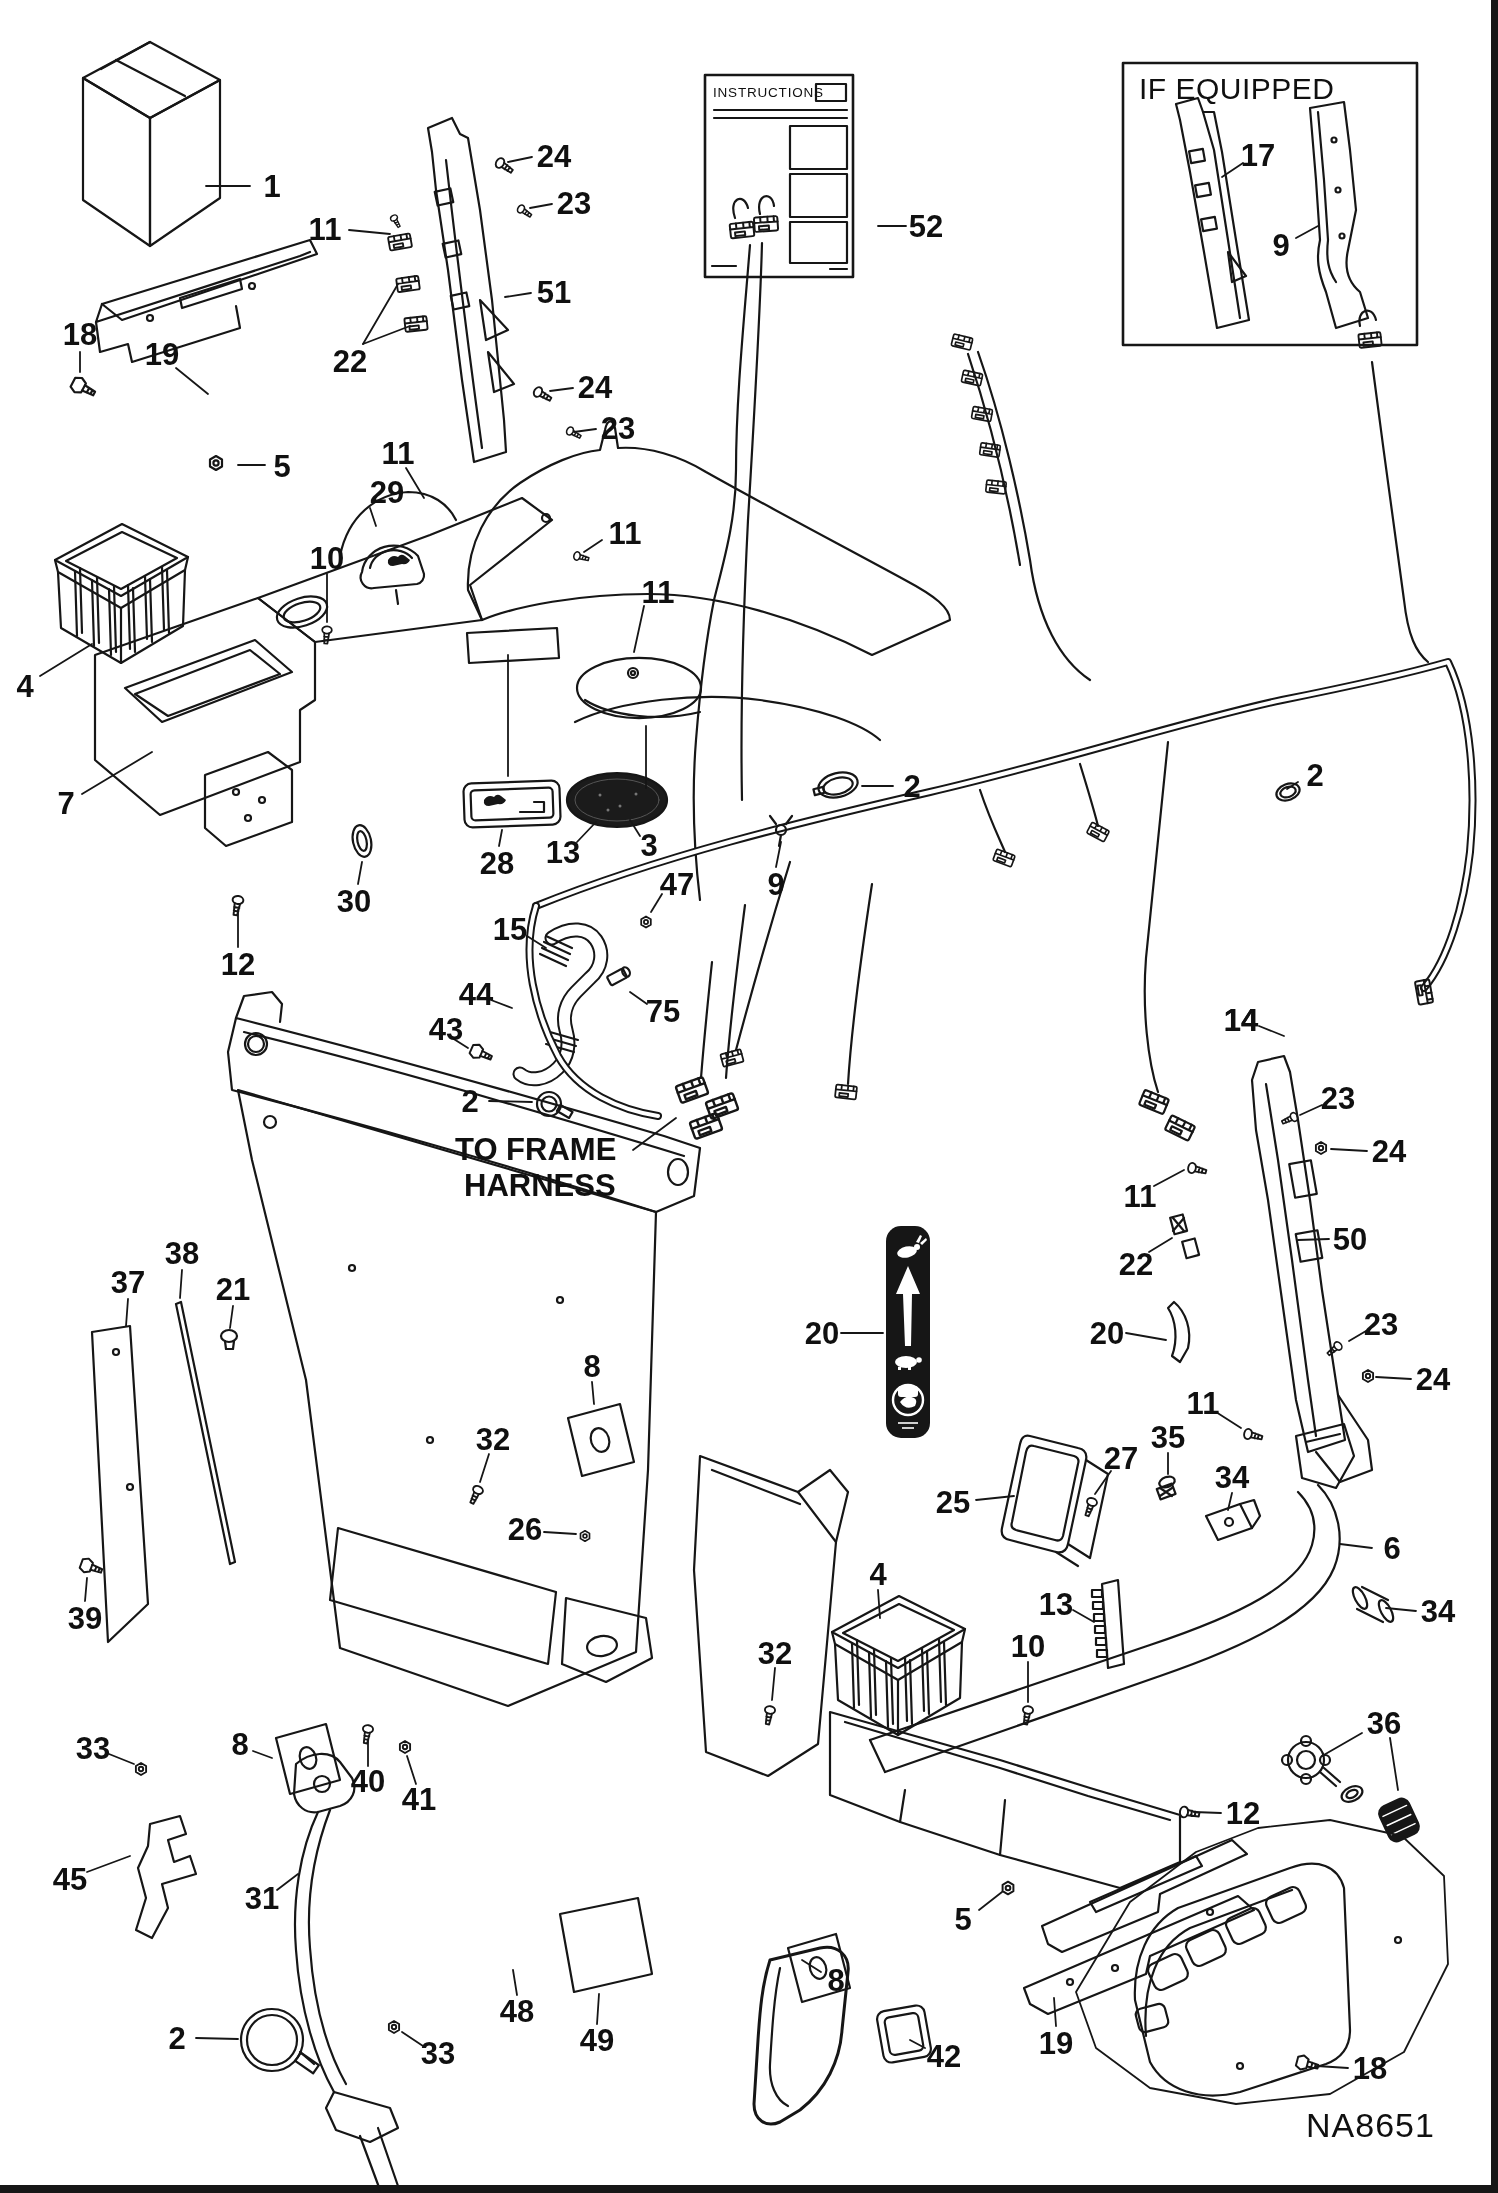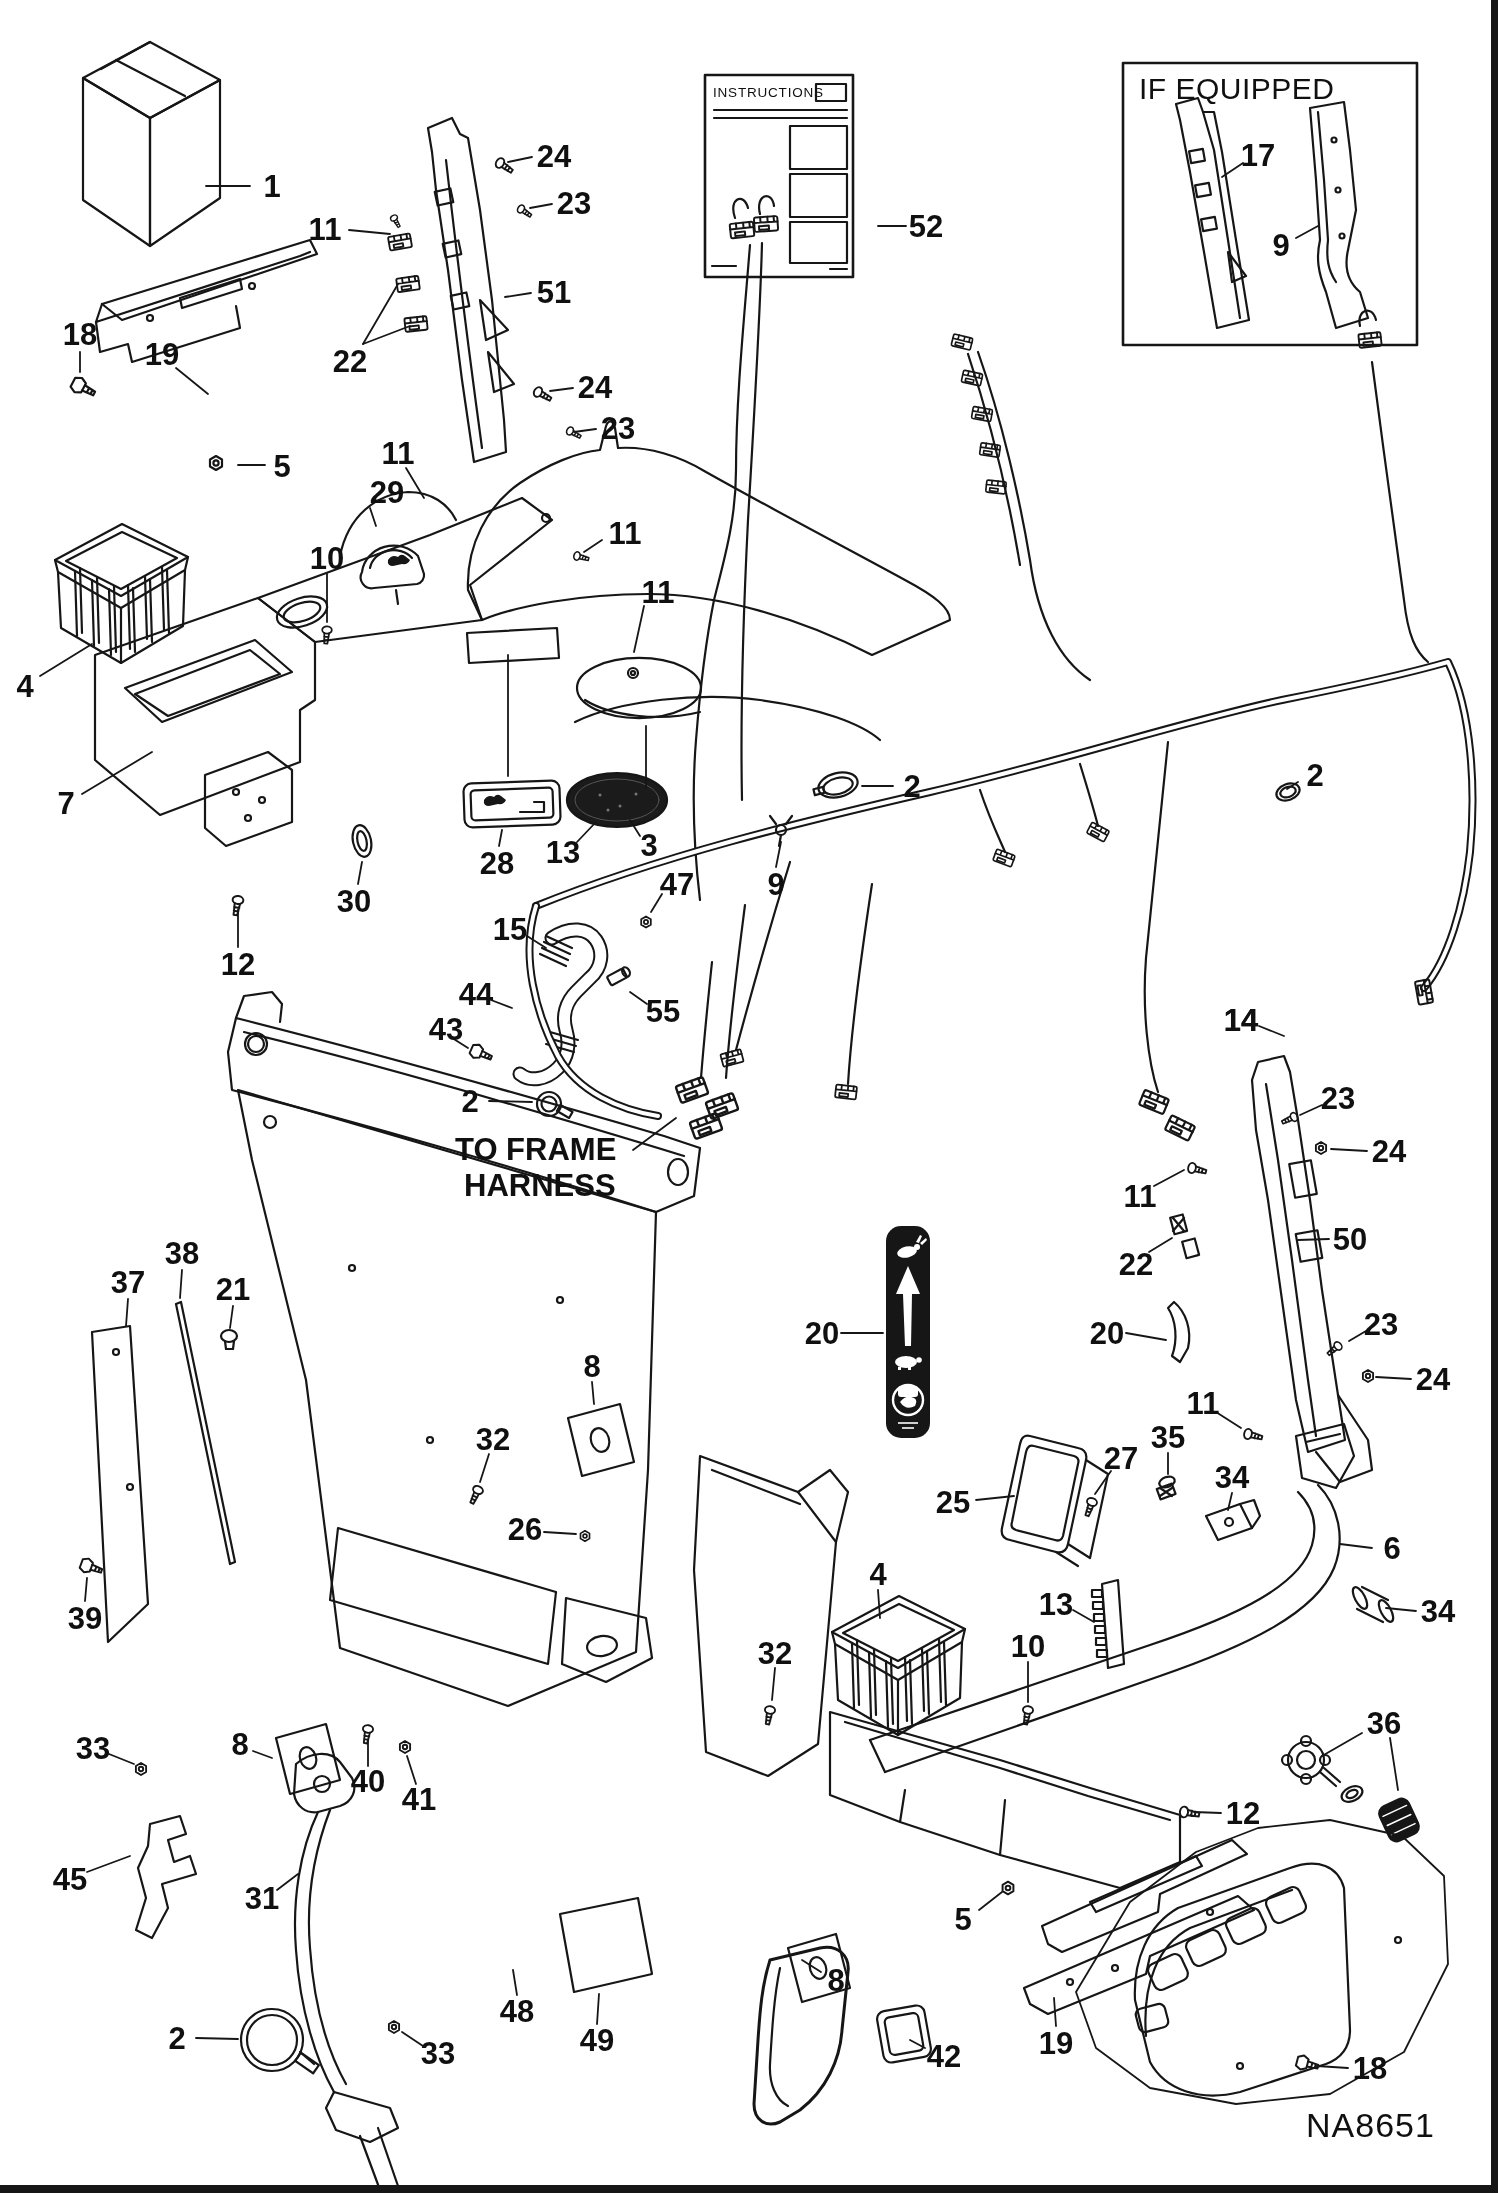--- a/index.html
+++ b/index.html
@@ -613,21 +613,21 @@
       <div class="callout" style="left: 66px; top: 803px;">7</div>
       <div class="callout" style="left: 354px; top: 901px;">30</div>
       <div class="callout" style="left: 238px; top: 964px;">12</div>
       <div class="callout" style="left: 497px; top: 863px;">28</div>
       <div class="callout" style="left: 563px; top: 852px;">13</div>
       <div class="callout" style="left: 649px; top: 845px;">3</div>
       <div class="callout" style="left: 677px; top: 884px;">47</div>
       <div class="callout" style="left: 510px; top: 929px;">15</div>
       <div class="callout" style="left: 476px; top: 994px; text-align: right;">44</div>
       <div class="callout" style="left: 434px; top: 1029px; margin-left: 12px;">43</div>
-      <div class="callout" style="left: 663px; top: 1011px;">55</div>
+      <div class="callout" style="left: 663px; top: 1011px;">75</div>
       <div class="callout" style="left: 470px; top: 1101px;">2</div>
       <div class="callout" style="left: 912px; top: 786px;">2</div>
       <div class="callout" style="left: 776px; top: 884px;">9</div>
       <div class="callout" style="left: 926px; top: 226px;">52</div>
       <div class="callout" style="left: 1315px; top: 775px;">2</div>
       <div class="callout" style="left: 1241px; top: 1020px;">14</div>
       <div class="callout" style="left: 1258px; top: 155px;">17</div>
       <div class="callout" style="left: 1281px; top: 245px;">9</div>
       <div class="callout" style="left: 1338px; top: 1098px;">23</div>
       <div class="callout" style="left: 1389px; top: 1151px;">24</div>

